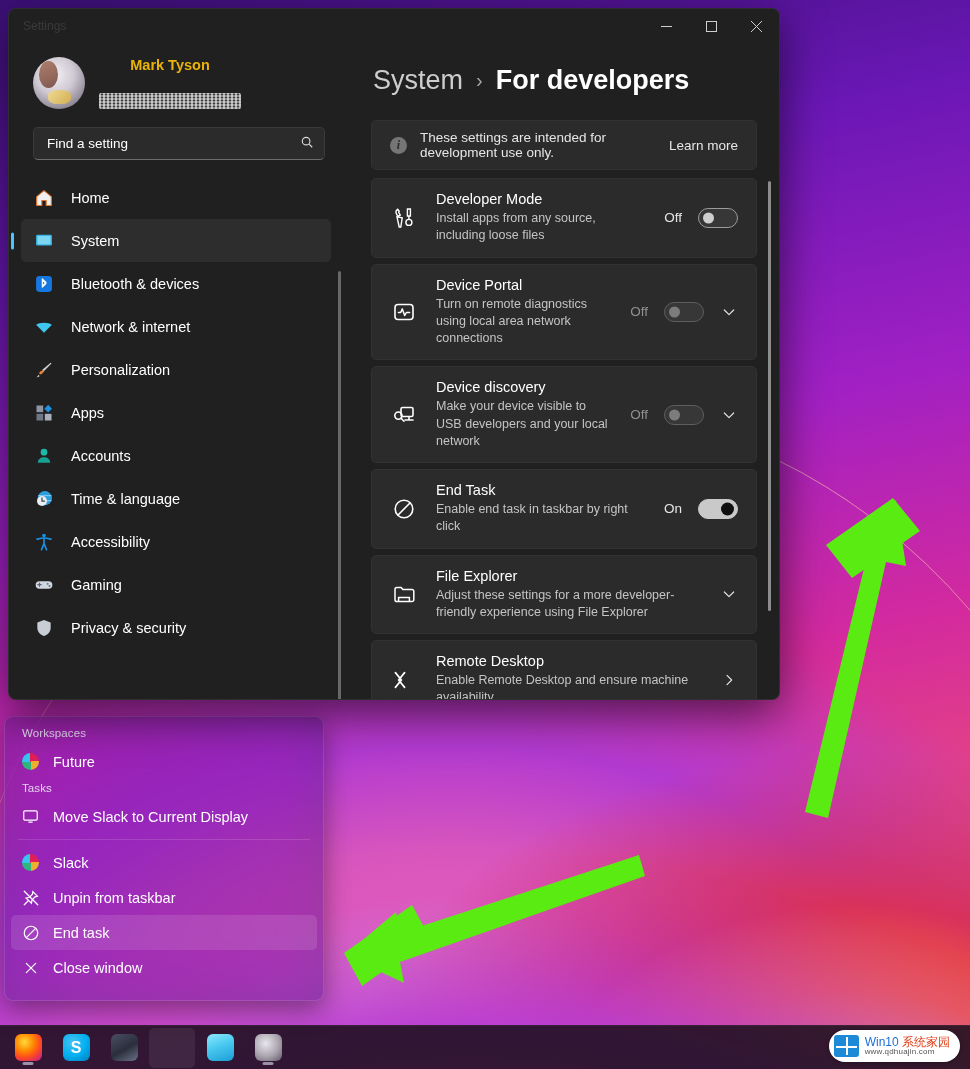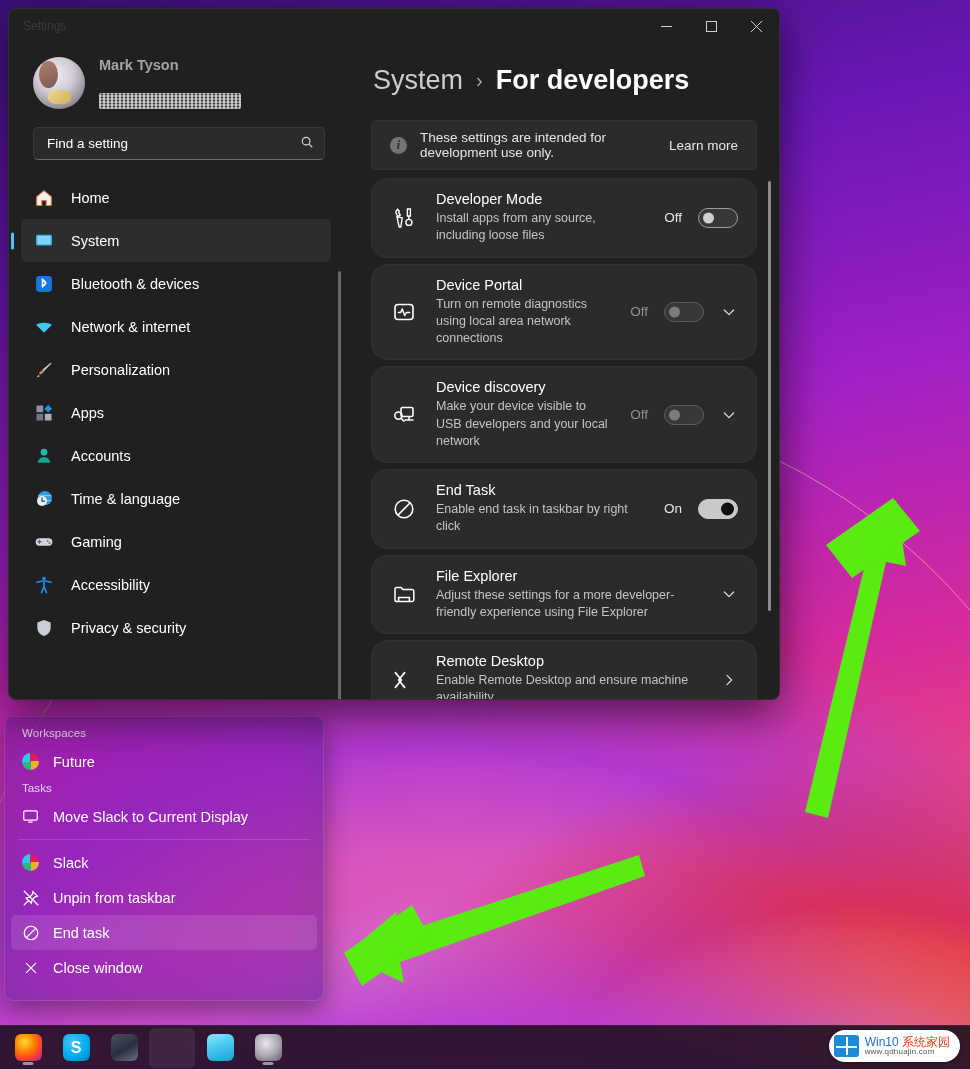--- a/index.html
+++ b/index.html
@@ -119,21 +119,21 @@
   #profile { display:flex; align-items:center; gap:14px; padding:14px 0 0 24px; }
   #avatar {
     width:52px; height:52px; border-radius:50%; flex:none; overflow:hidden;
     background:radial-gradient(circle at 42% 34%, #f3f0f4 0%, #cfc9d3 42%, #8a8391 78%, #4a4550 100%);
     position:relative;
   }
   #avatar::after{content:"";position:absolute;left:12%;top:8%;width:36%;height:52%;border-radius:50%;
     background:linear-gradient(150deg,#a8715a,#6b3f33);opacity:.85;}
   #avatar::before{content:"";position:absolute;left:28%;bottom:10%;width:46%;height:26%;border-radius:40%;
     background:linear-gradient(120deg,#f2d98a,#d8b24a);opacity:.9;}
-  #pname { font-size:14.5px; font-weight:bold; color:#a3a3a3; margin-bottom:20px; }
+  #pname { font-size:14.5px; font-weight:bold; color:#eab308; margin-bottom:20px;text-align:center; }
   #pmail {
     width:142px; height:16px; border-radius:2px;
     background:
       repeating-linear-gradient(90deg, rgba(255,255,255,.55) 0 2px, rgba(255,255,255,0) 2px 4px),
       repeating-linear-gradient(0deg, rgba(255,255,255,.40) 0 2px, rgba(255,255,255,0) 2px 3px),
       #3b3b3b;
     filter:blur(.3px);
   }
   #searchwrap { padding:18px 24px 0 24px; }
   #searchbox {
@@ -172,21 +172,21 @@
   }
   .info-dot {
     width:17px; height:17px; border-radius:50%; background:#757575; flex:none;
     color:#2b2b2b; font-size:12px; font-weight:bold; font-style:italic;
     display:flex; align-items:center; justify-content:center; font-family:"Liberation Serif", serif;
   }
   .banner-txt { flex:1; font-size:13.5px; color:#e6e6e6; }
   .banner-link { font-size:13.5px; color:#e6e6e6; }
 
   .card {
-    background:#2b2b2b; border:1px solid #323232; border-radius:16px;
+    background:#2b2b2b; border:1px solid #323232; border-radius:5px;
     display:flex; align-items:center; gap:18px; padding:0 18px; margin-bottom:6px;
     min-height:62px;
   }
   .card-ico { width:28px; flex:none; display:flex; align-items:center; justify-content:center; color:#fff; }
   .card-text { flex:1; min-width:0; padding:12px 0; }
   .card-title { font-size:14.5px; color:#fff; margin-bottom:3px; }
   .card-sub { font-size:12.5px; color:#c4c4c4; line-height:1.38; }
   .card-right { display:flex; align-items:center; gap:16px; flex:none; }
   .state { font-size:13.5px; color:#e6e6e6; }
   .state.dim { color:#909090; }
@@ -420,37 +420,37 @@
                 <path d="M5 8h16M5 14h16" stroke="#9fd9f5" stroke-width="1"></path>
                 <circle cx="9.6" cy="14.4" r="6" fill="#e9eef2"></circle>
                 <path d="M9.6 10.6v4h3" stroke="#3a4a58" stroke-width="1.5" fill="none" stroke-linecap="round"></path>
               </svg>
             </span>
             <span>Time &amp; language</span>
           </div>
           <div class="nav">
             <span class="nav-ico">
               <svg width="20" height="20" viewBox="0 0 24 24">
+                <circle cx="12" cy="4.2" r="2.2" fill="#1a8fe3"></circle>
+                <path d="M12 7.2c3 0 6 .8 8.4 1.4M12 7.2c-3 0-6 .8-8.4 1.4" stroke="#1a8fe3" stroke-width="2" stroke-linecap="round" fill="none"></path>
+                <path d="M12 7.6v6.2l-3 7.4M12 13.8l3 7.4" stroke="#1a8fe3" stroke-width="2" stroke-linecap="round" fill="none"></path>
+              </svg>
+            </span>
+            <span>Accessibility</span>
+          </div>
+          <div class="nav">
+            <span class="nav-ico">
+              <svg width="20" height="20" viewBox="0 0 24 24">
                 <rect x="2" y="7.5" width="20" height="9" rx="4.5" fill="#cfd6dd"></rect>
                 <circle cx="16.4" cy="10.6" r="1.1" fill="#5a6470"></circle>
                 <circle cx="18.6" cy="13.2" r="1.1" fill="#5a6470"></circle>
                 <path d="M6.6 9.6v4M4.6 11.6h4" stroke="#5a6470" stroke-width="1.4" stroke-linecap="round"></path>
               </svg>
             </span>
             <span>Gaming</span>
-          </div>
-          <div class="nav">
-            <span class="nav-ico">
-              <svg width="20" height="20" viewBox="0 0 24 24">
-                <circle cx="12" cy="4.2" r="2.2" fill="#1a8fe3"></circle>
-                <path d="M12 7.2c3 0 6 .8 8.4 1.4M12 7.2c-3 0-6 .8-8.4 1.4" stroke="#1a8fe3" stroke-width="2" stroke-linecap="round" fill="none"></path>
-                <path d="M12 7.6v6.2l-3 7.4M12 13.8l3 7.4" stroke="#1a8fe3" stroke-width="2" stroke-linecap="round" fill="none"></path>
-              </svg>
-            </span>
-            <span>Accessibility</span>
           </div>
           <div class="nav">
             <span class="nav-ico">
               <svg width="20" height="20" viewBox="0 0 24 24">
                 <path d="M12 2.4l8 3v6.4c0 5-3.4 8.4-8 9.8-4.6-1.4-8-4.8-8-9.8V5.4z" fill="#c9ced4"></path>
               </svg>
             </span>
             <span>Privacy &amp; security</span>
           </div>
         </div>

